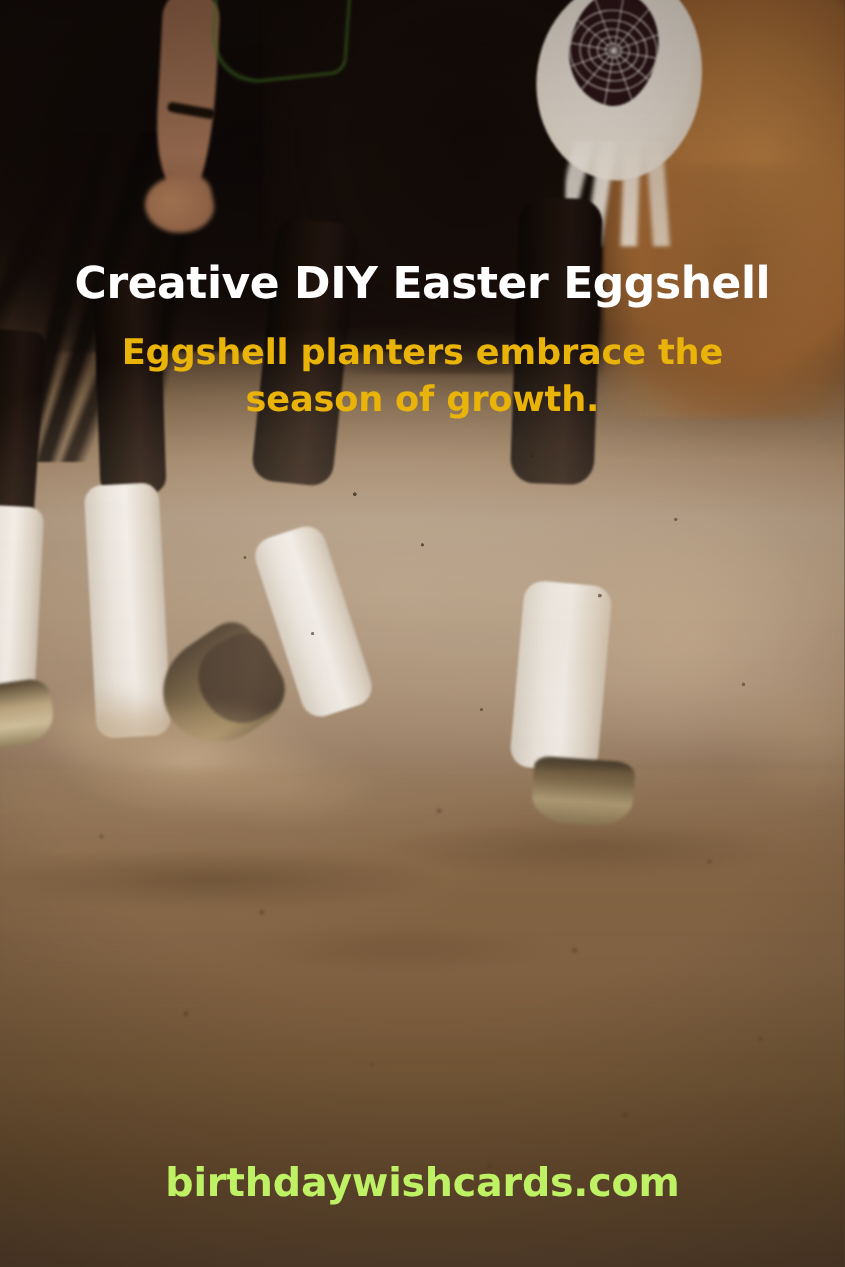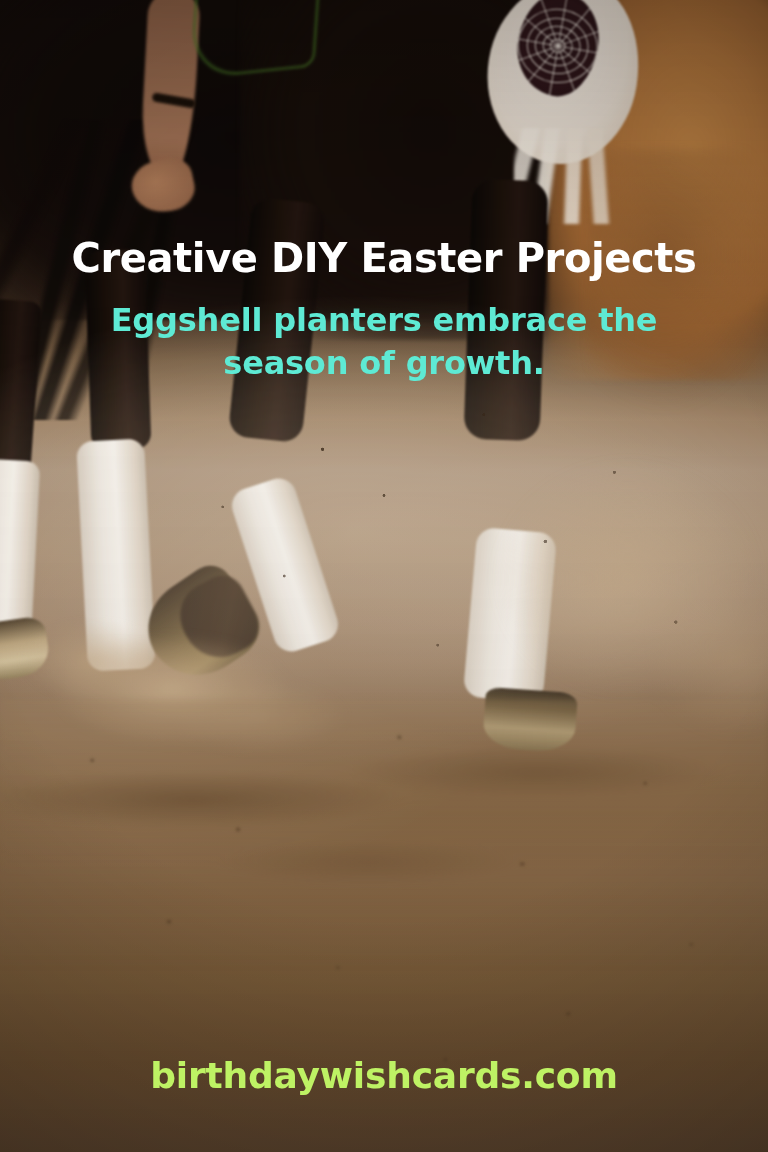--- a/index.html
+++ b/index.html
@@ -330,21 +330,21 @@
   }
 
   .subhead {
     margin: 18px auto 0;
     max-width: 600px;
     font-family: "DejaVu Sans", "Liberation Sans", sans-serif;
     font-weight: bold;
     font-size: 32px;
     line-height: 1.36;
     letter-spacing: -0.2px;
-    color: #5eead4;
+    color: #eab308;
   }
 
   .site-url {
     position: absolute;
     left: 0;
     bottom: 56px;
     width: 768px;
     text-align: center;
     font-family: "DejaVu Sans", "Liberation Sans", sans-serif;
     font-weight: bold;
@@ -424,19 +424,19 @@
   </div>
   <div class="photo-layer">
     <div class="ground"></div>
     <div class="speckle"></div>
   </div>
   <div class="photo-layer specks"></div>
   <div class="photo-layer warm-grade"></div>
   <div class="photo-layer vignette"></div>
 
   <div class="text-overlay">
-    <h1 class="headline">Creative DIY Easter Projects</h1>
+    <h1 class="headline">Creative DIY Easter Eggshell</h1>
     <p class="subhead">Eggshell planters embrace the season of growth.</p>
   </div>
 
   <div class="site-url">birthdaywishcards.com</div>
 
 </div>
 
 </body></html>

